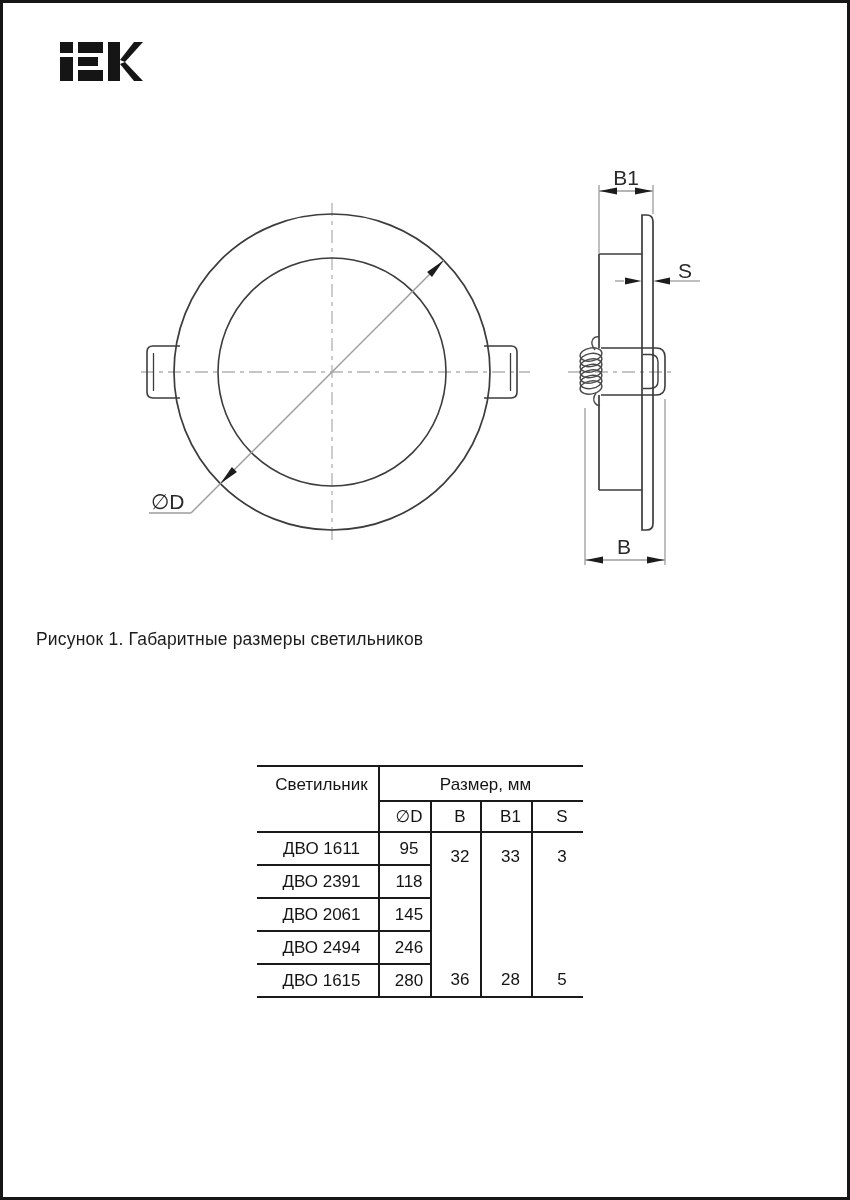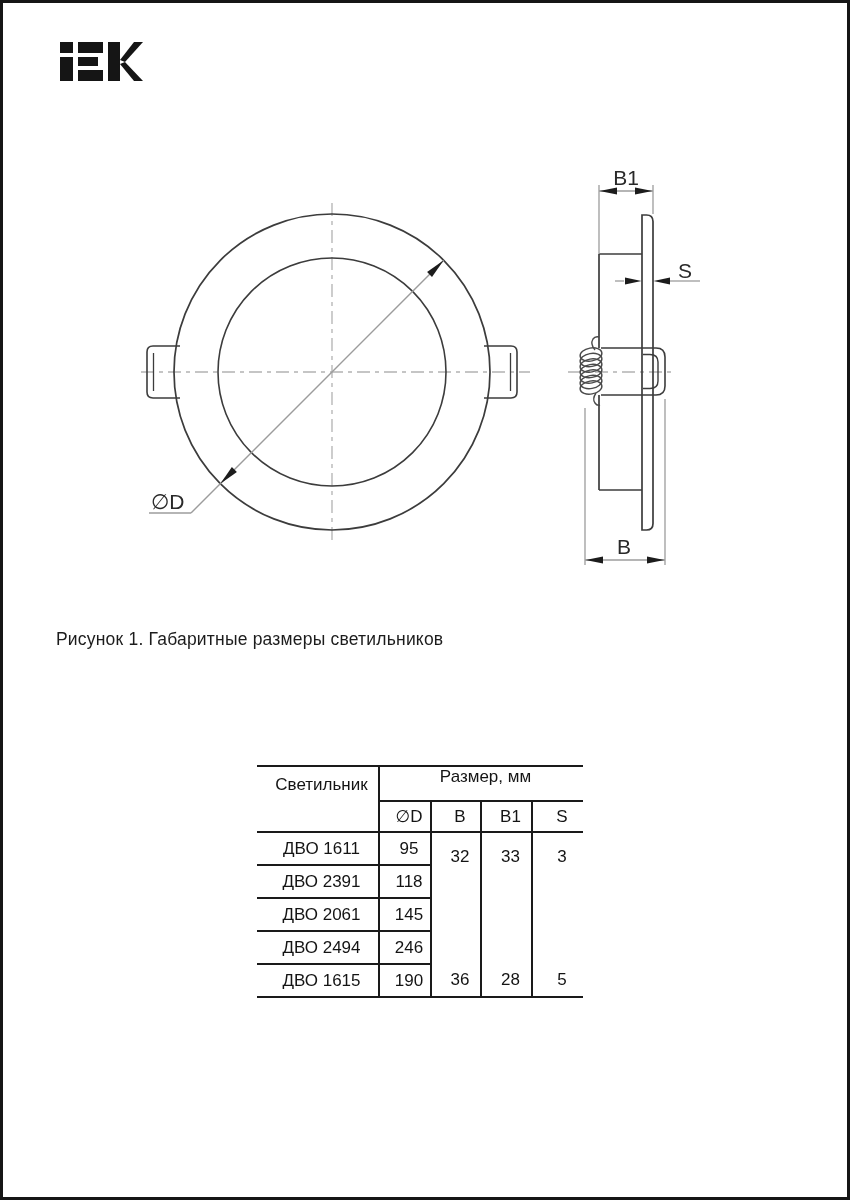--- a/index.html
+++ b/index.html
@@ -22,21 +22,21 @@
     left: 56px; top: 37px;
     width: 84px; height: 44px;
   }
   .drawing {
     position: absolute;
     left: 0; top: 0;
     width: 850px; height: 610px;
   }
   .caption {
     position: absolute;
-    left: 53px; top: 626px;
+    left: 33px; top: 626px;
     font-size: 17.5px;
     color: #1c1c1c;
     letter-spacing: 0.2px;
   }
   .dim-table {
     position: absolute;
     left: 254px; top: 762px;
     border-collapse: collapse;
     table-layout: fixed;
     border-top: 2px solid #1a1a1a;
@@ -61,20 +61,21 @@
   .dim-table tbody tr { height: 33px; }
   th.h-lum {
     border-right: 2px solid #1a1a1a;
     border-bottom: 2px solid #1a1a1a;
     vertical-align: top;
     padding-top: 8px;
   }
   th.h-group {
     border-bottom: 2px solid #1a1a1a;
     vertical-align: top;
+    padding-top: 8px;
   }
   th.h-sub { border-bottom: 2px solid #1a1a1a; }
   th.br, td.br { border-right: 2px solid #1a1a1a; }
   td.rule { border-bottom: 2px solid #1a1a1a; }
   td.span-val {
     vertical-align: top;
     padding-top: 14px;
   }
 </style>
 </head>
@@ -218,21 +219,21 @@
       <tr>
         <td class="br rule">ДВО 2061</td>
         <td class="br rule">145</td>
       </tr>
       <tr>
         <td class="br rule">ДВО 2494</td>
         <td class="br rule">246</td>
       </tr>
       <tr>
         <td class="br">ДВО 1615</td>
-        <td class="br">190</td>
+        <td class="br">280</td>
         <td class="br">36</td>
         <td class="br">28</td>
         <td>5</td>
       </tr>
     </tbody>
   </table>
 
 </div>
 
 </body></html>

